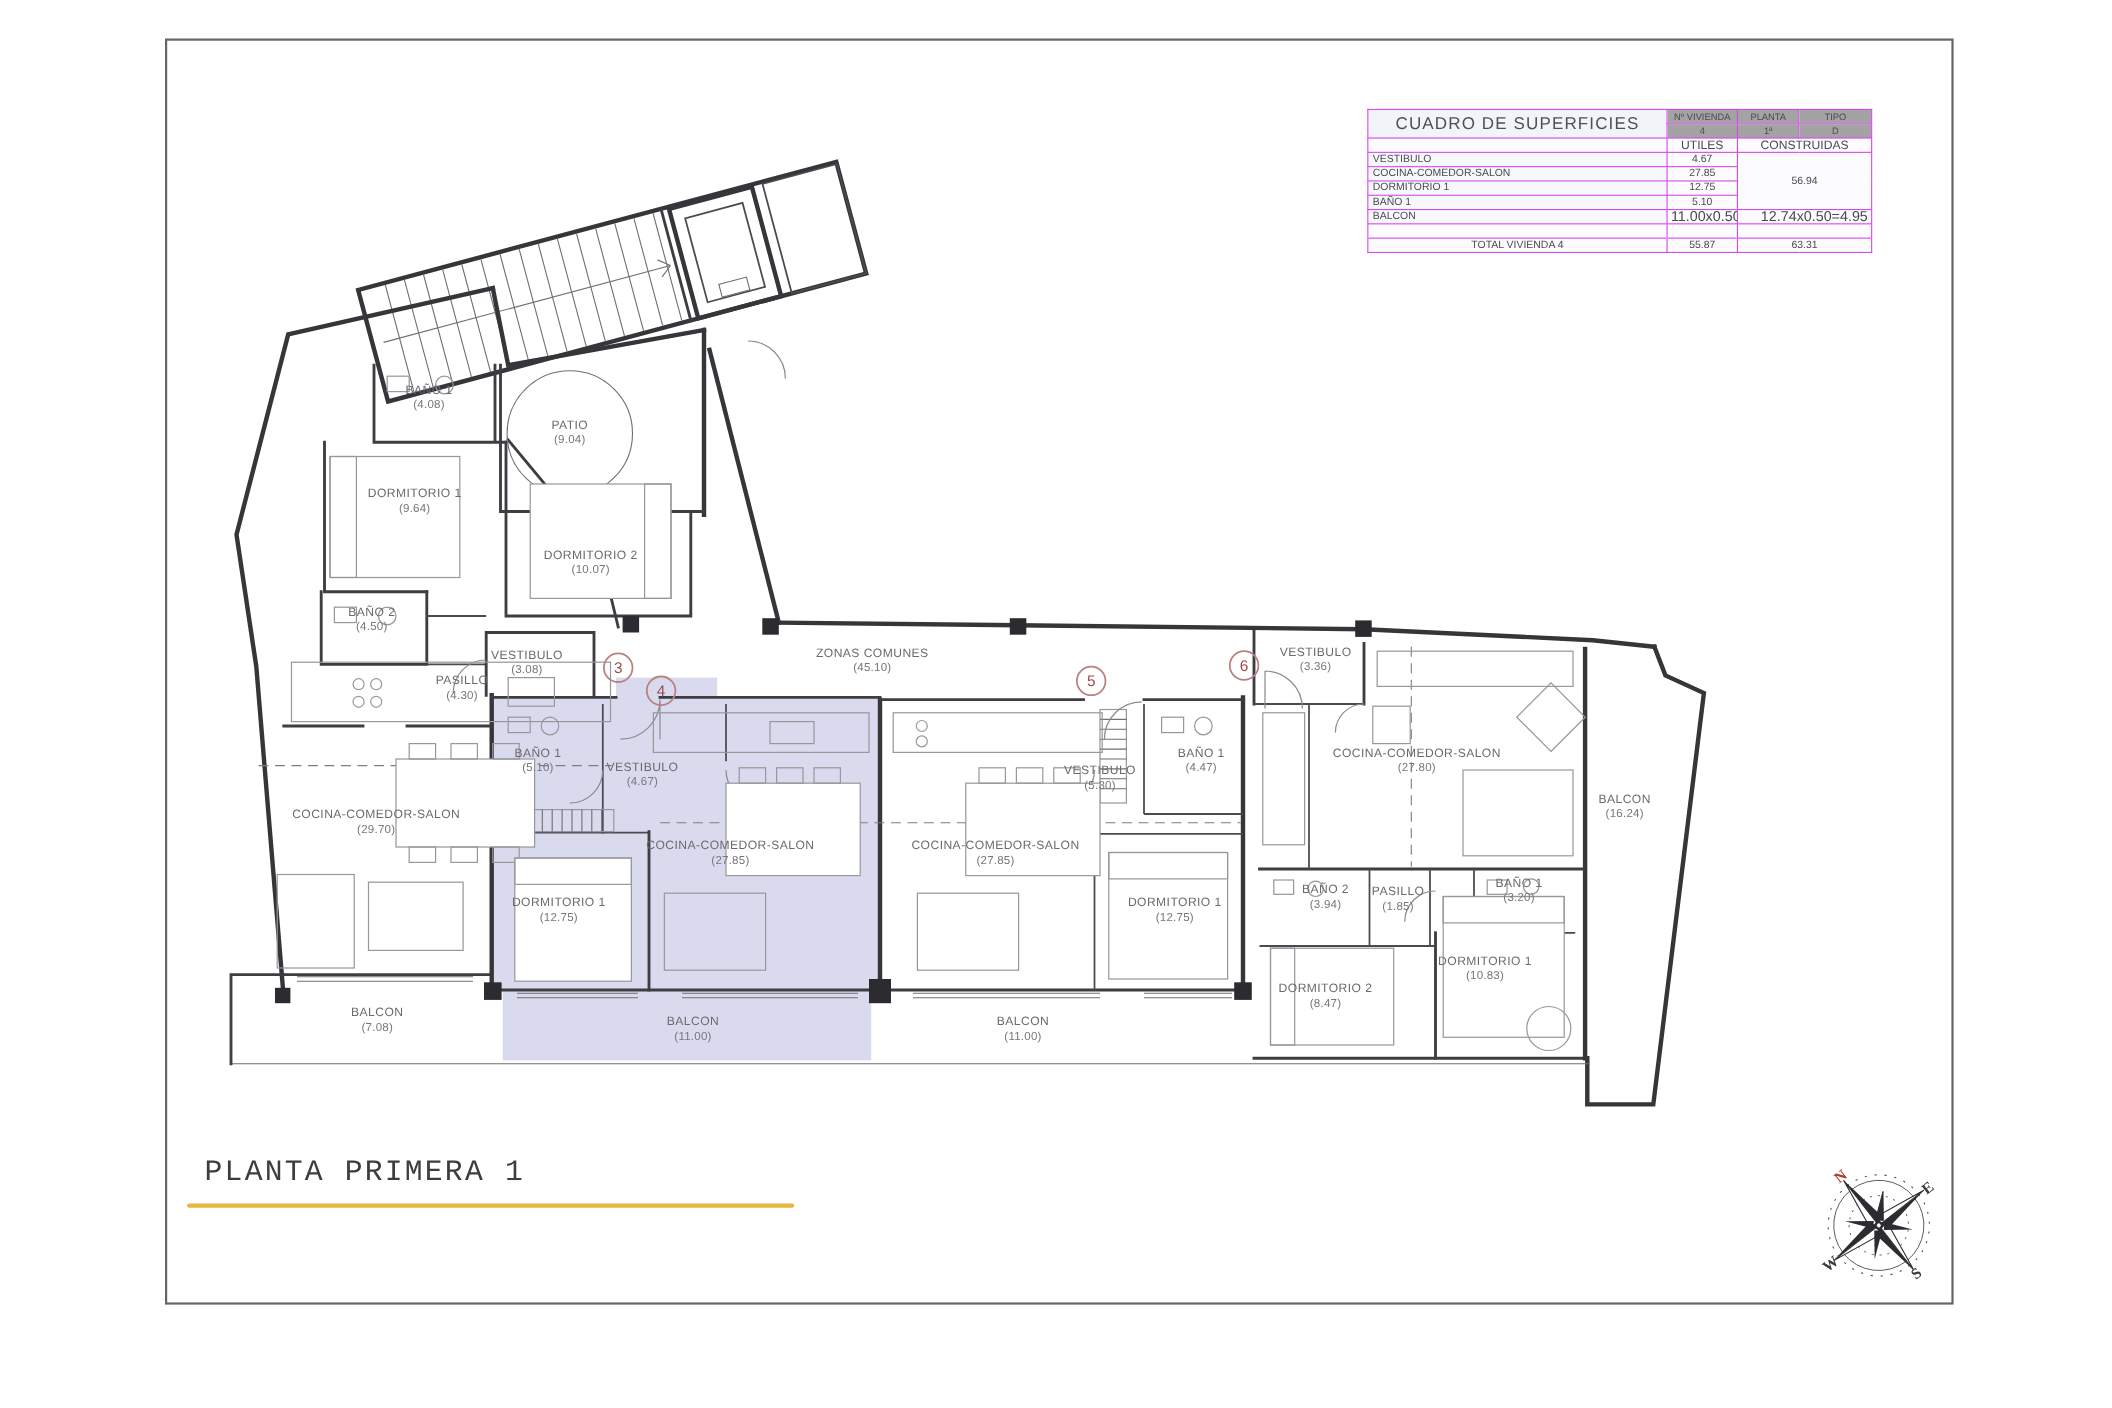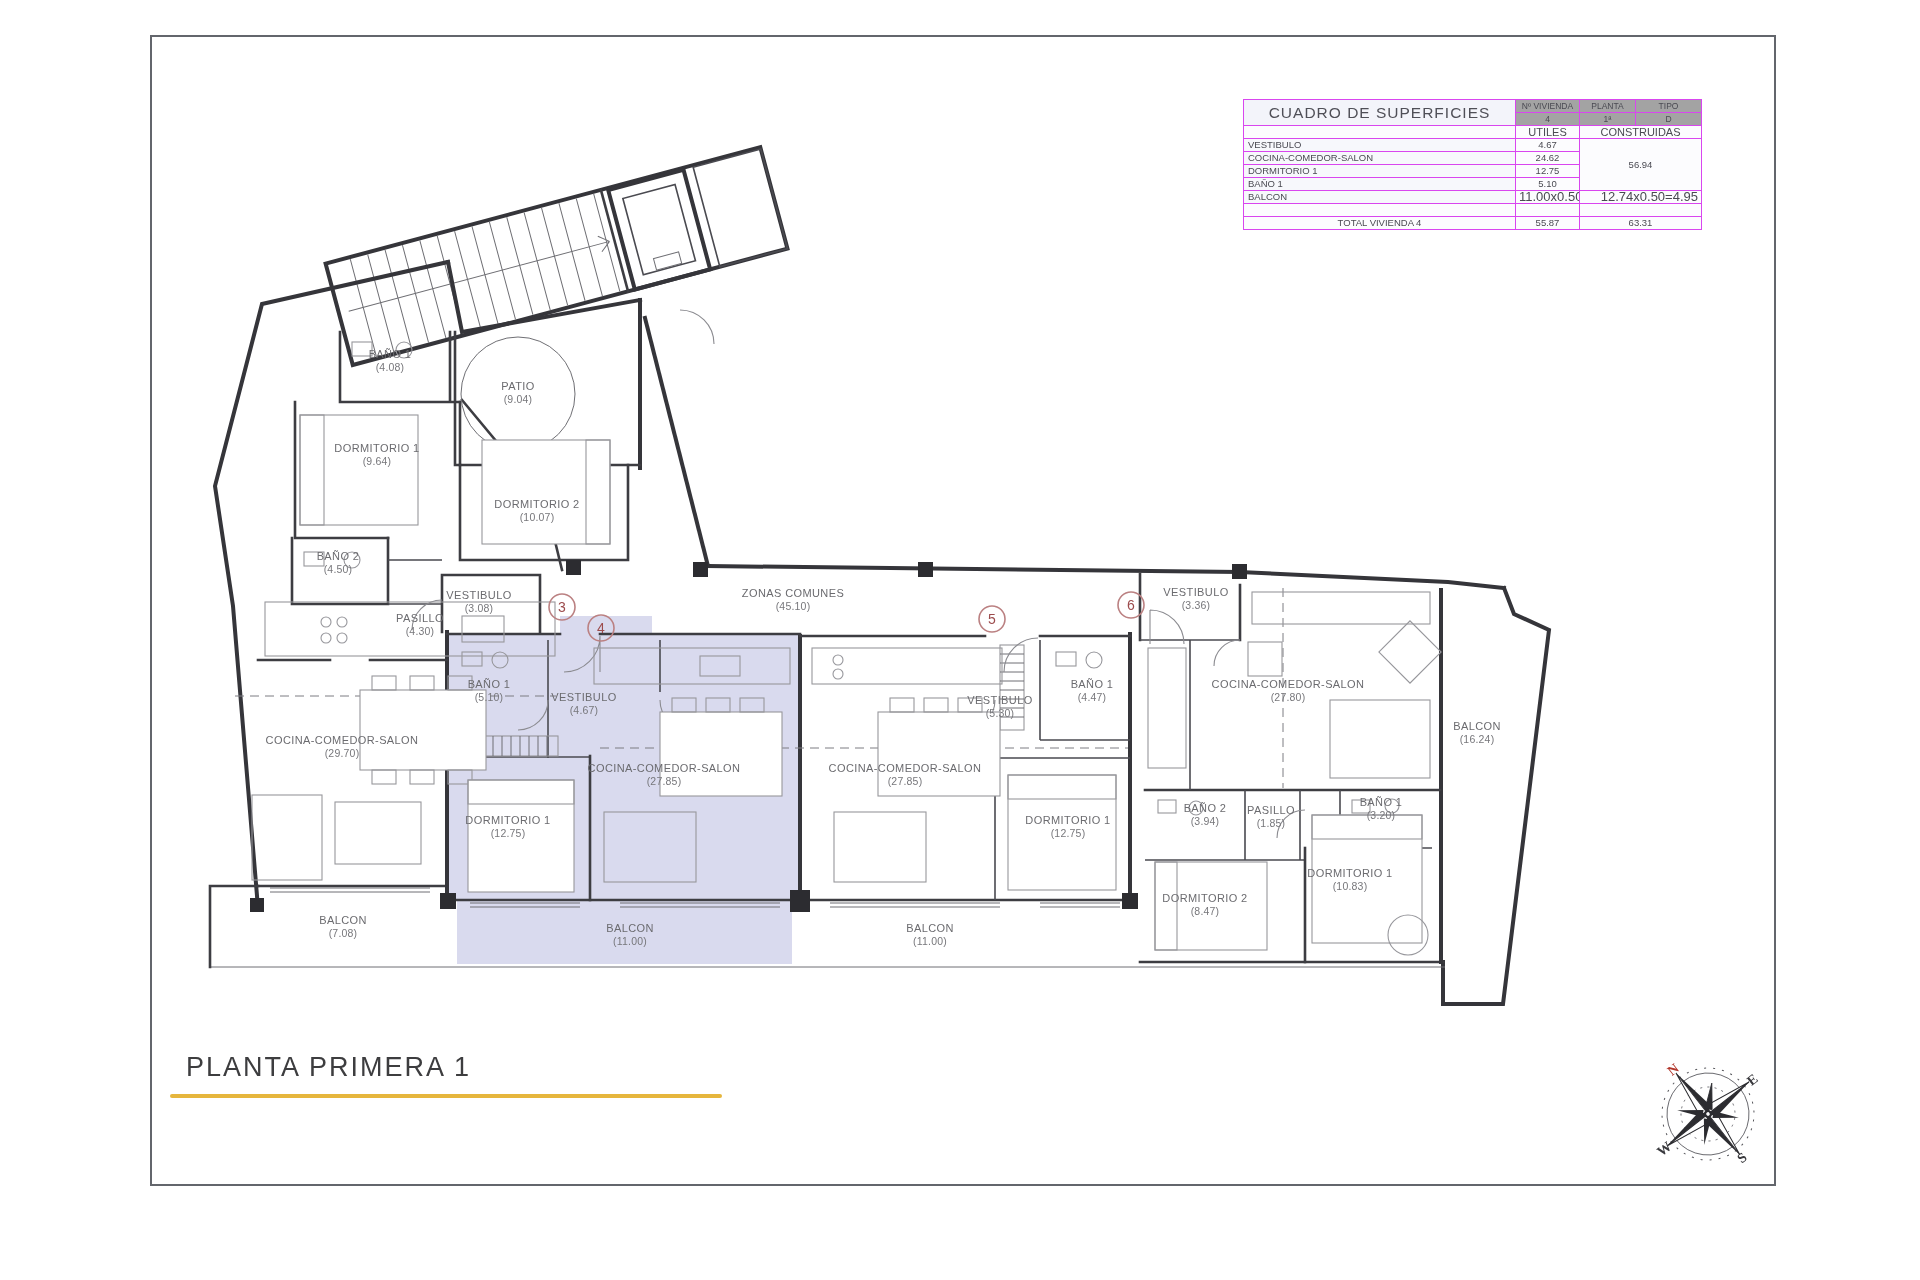--- a/index.html
+++ b/index.html
@@ -19,21 +19,21 @@
   #surface-table td.hd{text-align:center;font-size:8.5px;background:#a3a3a3;}
   #surface-table td.sub{text-align:center;font-size:11px;}
   #surface-table td.name{text-align:left;padding-left:4px;background:#f7f8fc;}
   #surface-table td.val{text-align:center;}
   #surface-table td.eq{font-size:13px;text-align:right;}
   #surface-table tr.spacer td{border-top:none;border-bottom:none;}
   #surface-table td.total{text-align:center;font-size:9.5px;margin-top:33px;}
 
   
   #plan-title{position:absolute;left:186px;top:1052px;margin:0;font-size:27px;font-weight:400;
-    letter-spacing:2px;color:#3d3d3f;}
+    letter-spacing:2px;color:#3d3d3f;font-family:Liberation Mono, monospace;}
   #title-underline{position:absolute;left:170px;top:1094px;width:552px;height:4px;
     background:#e6b63d;border-radius:2px;}
 
   
   .w-out{stroke:#35353a;stroke-width:4;fill:none;stroke-linecap:square;}
   .w-mid{stroke:#3d3d42;stroke-width:2.6;fill:none;stroke-linecap:square;}
   .w-in{stroke:#4a4a50;stroke-width:1.6;fill:none;}
   .w-thin{stroke:#6f6f74;stroke-width:1;fill:none;}
   .furn{stroke:#97979c;stroke-width:1.1;fill:#ffffff;}
   .furn-n{stroke:#97979c;stroke-width:1.1;fill:none;}
@@ -329,21 +329,21 @@
       <td class="sub">UTILES</td>
       <td class="sub" colspan="2">CONSTRUIDAS</td>
     </tr>
     <tr>
       <td class="name">VESTIBULO</td>
       <td class="val">4.67</td>
       <td class="val" colspan="2" rowspan="4">56.94</td>
     </tr>
     <tr>
       <td class="name">COCINA-COMEDOR-SALON</td>
-      <td class="val">24.62</td>
+      <td class="val">27.85</td>
     </tr>
     <tr>
       <td class="name">DORMITORIO 1</td>
       <td class="val">12.75</td>
     </tr>
     <tr>
       <td class="name">BAÑO 1</td>
       <td class="val">5.10</td>
     </tr>
     <tr>

